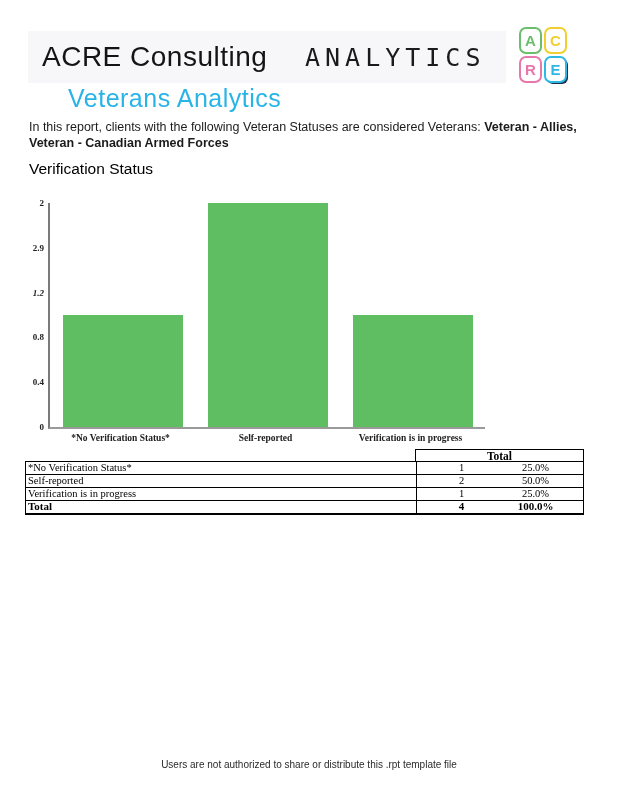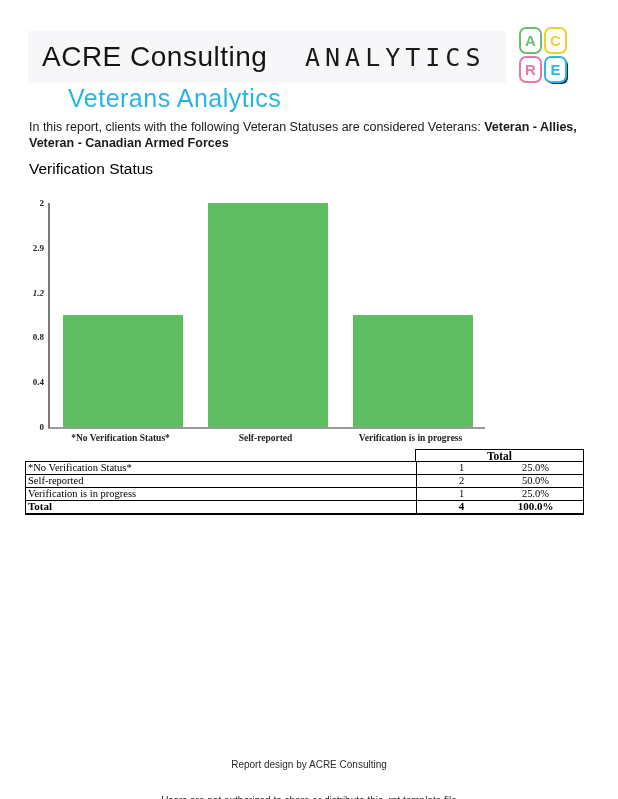--- a/index.html
+++ b/index.html
@@ -125,17 +125,16 @@
       </div>
       <div class="trow trow-total">
         <div class="tcell-label">Total</div>
         <div class="tcell-count">4</div>
         <div class="tcell-pct">100.0%</div>
       </div>
     </div>
 </div>
 
 <div class="footer">
-  <div>Report design by ACRE Consulting</div>
   <div>Users are not authorized to share or distribute this .rpt template file</div>
   
   
 </div>
 
 </body></html>

